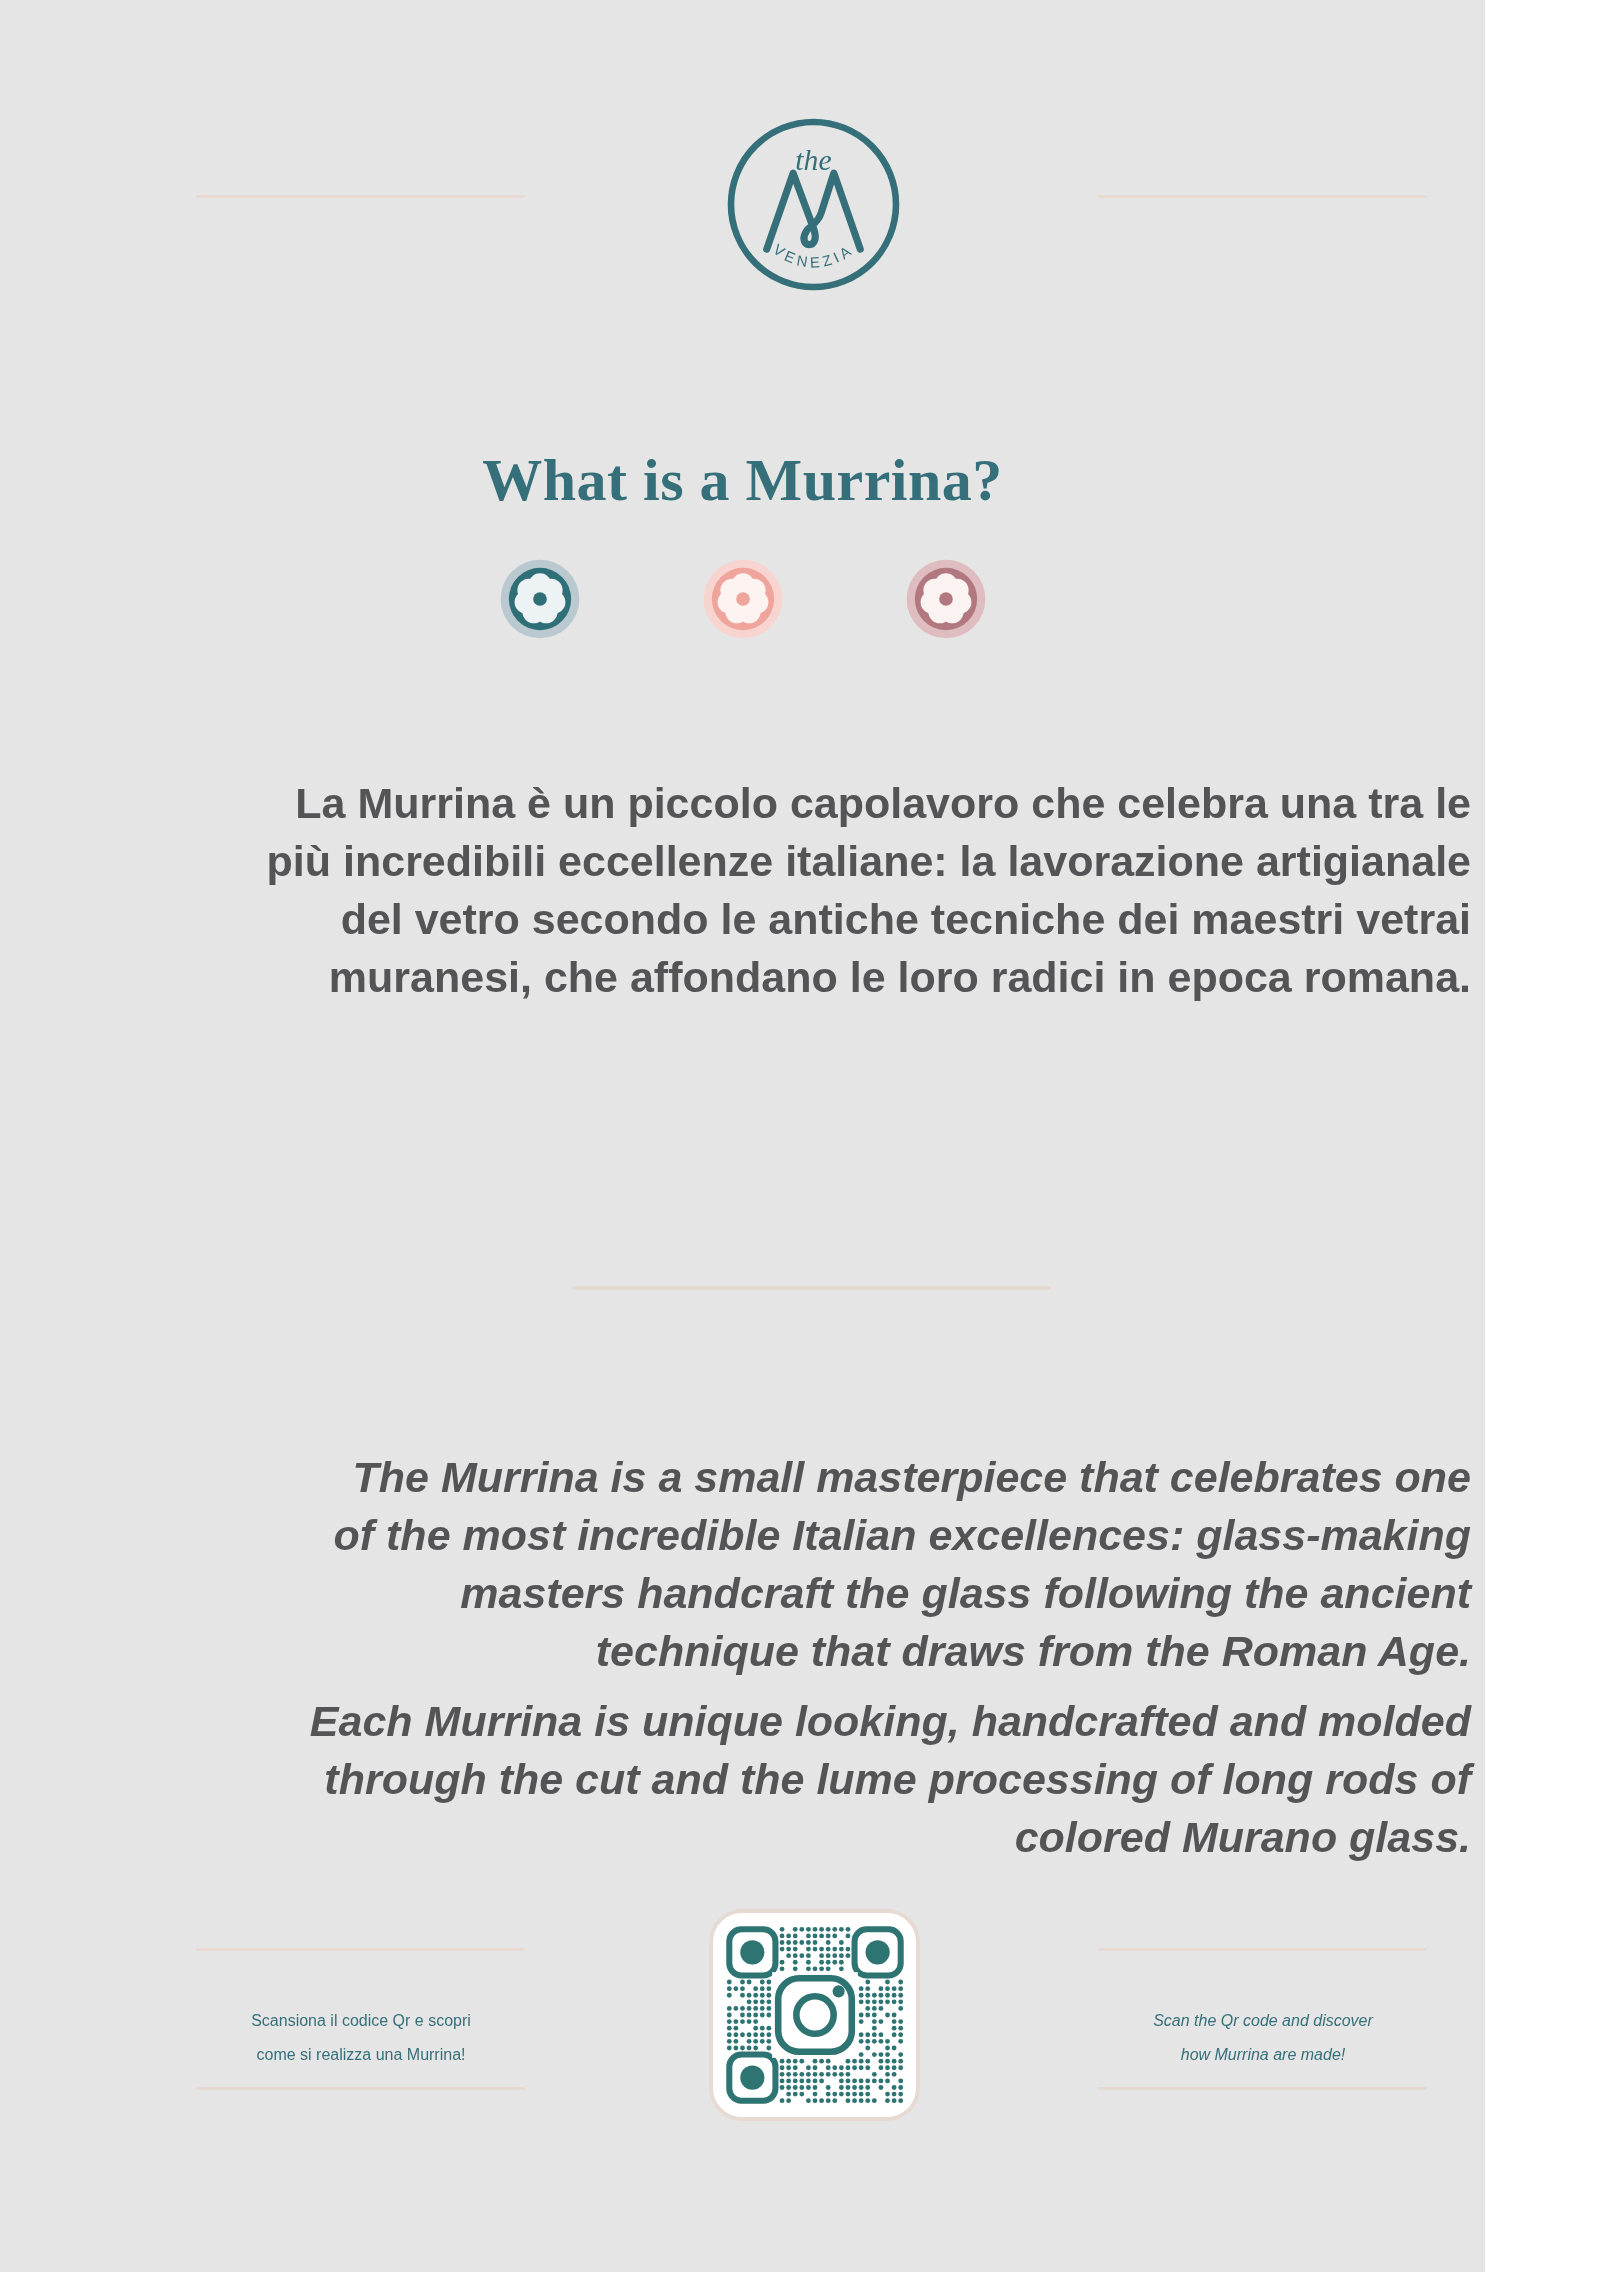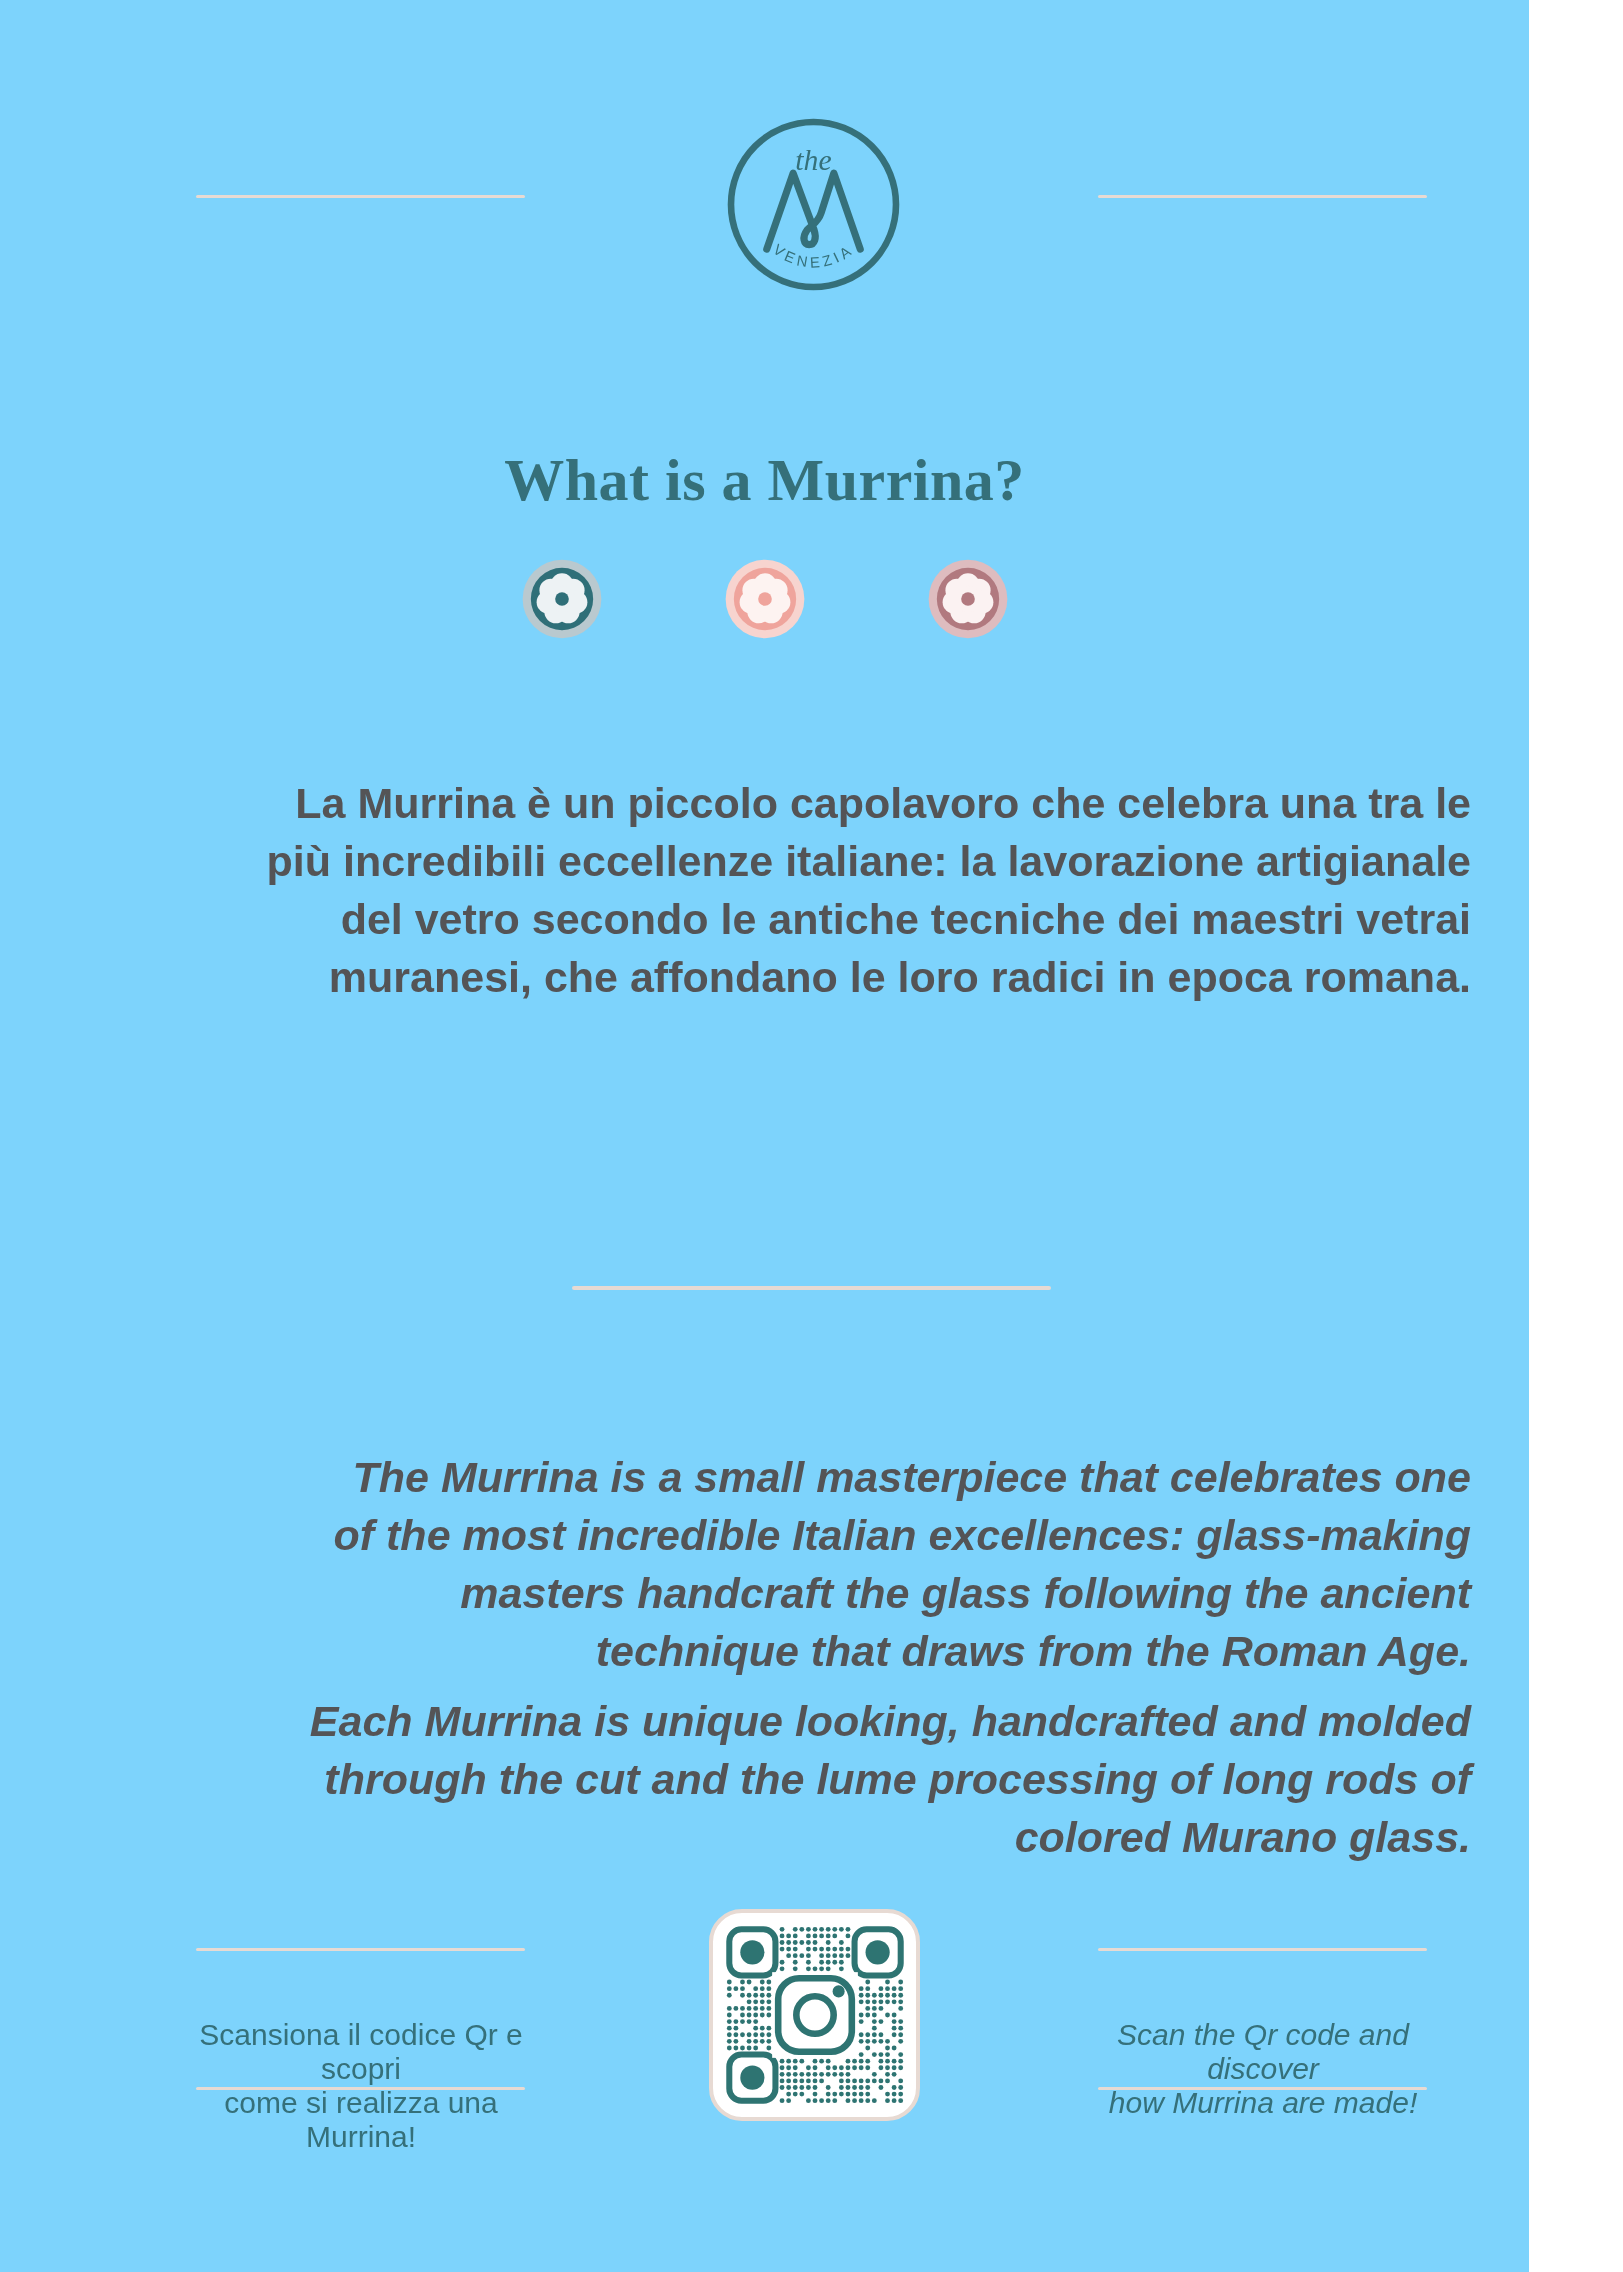--- a/index.html
+++ b/index.html
@@ -1,23 +1,22 @@
 <!DOCTYPE html>
 <html style="--teal: #35707A; --text-gray: #545456; --line: #E7DAD3; --qr: #2E7472; --f1-ring: #B9C9CF; --f1-disc: #2F6F78; --f1-petal: #EDF2F4; --f2-ring: #F7D4CF; --f2-disc: #EFA49C; --f2-petal: #FDF3F1; --f3-ring: #DEBCBF; --f3-disc: #B1797F; --f3-petal: #FBF2F2;font-size:8.8px"><head>
 <meta charset="utf-8">
 <style>
   html,body{margin:0;padding:0;background:#ffffff;}
   body{font-family:"Liberation Sans", sans-serif;}
   .page{
     position:relative;
     width:1485px;
     height:2273px;
-    background:#7dd3fc;
+    background:#e5e5e5;
     overflow:hidden;
-    padding-left:44px;
   }
   .hline{
     position:absolute;
     height:3.3px;
     border-radius:1.6px;
     background:var(--line);
   }
   
   .logo-wrap{
     position:absolute;
@@ -77,21 +76,21 @@
     width:479px; height:3.8px;
     border-radius:2.2px;
     background:var(--line);
   }
   
   .cap{
     position:absolute;
     width:384px;
     text-align:center;
     white-space:pre-line;
-    font-size:30px;
+    font-size:16px;
     line-height:34px;
     color:var(--teal);
   }
   .cap-it{left:169px; top:1988px;}
   .cap-en{left:1071px; top:1988px; font-style:italic;}
   .qr-box{
     position:absolute;
     left:709px; top:1909px;
     width:203px; height:204px;
     border:4.4px solid var(--line);

